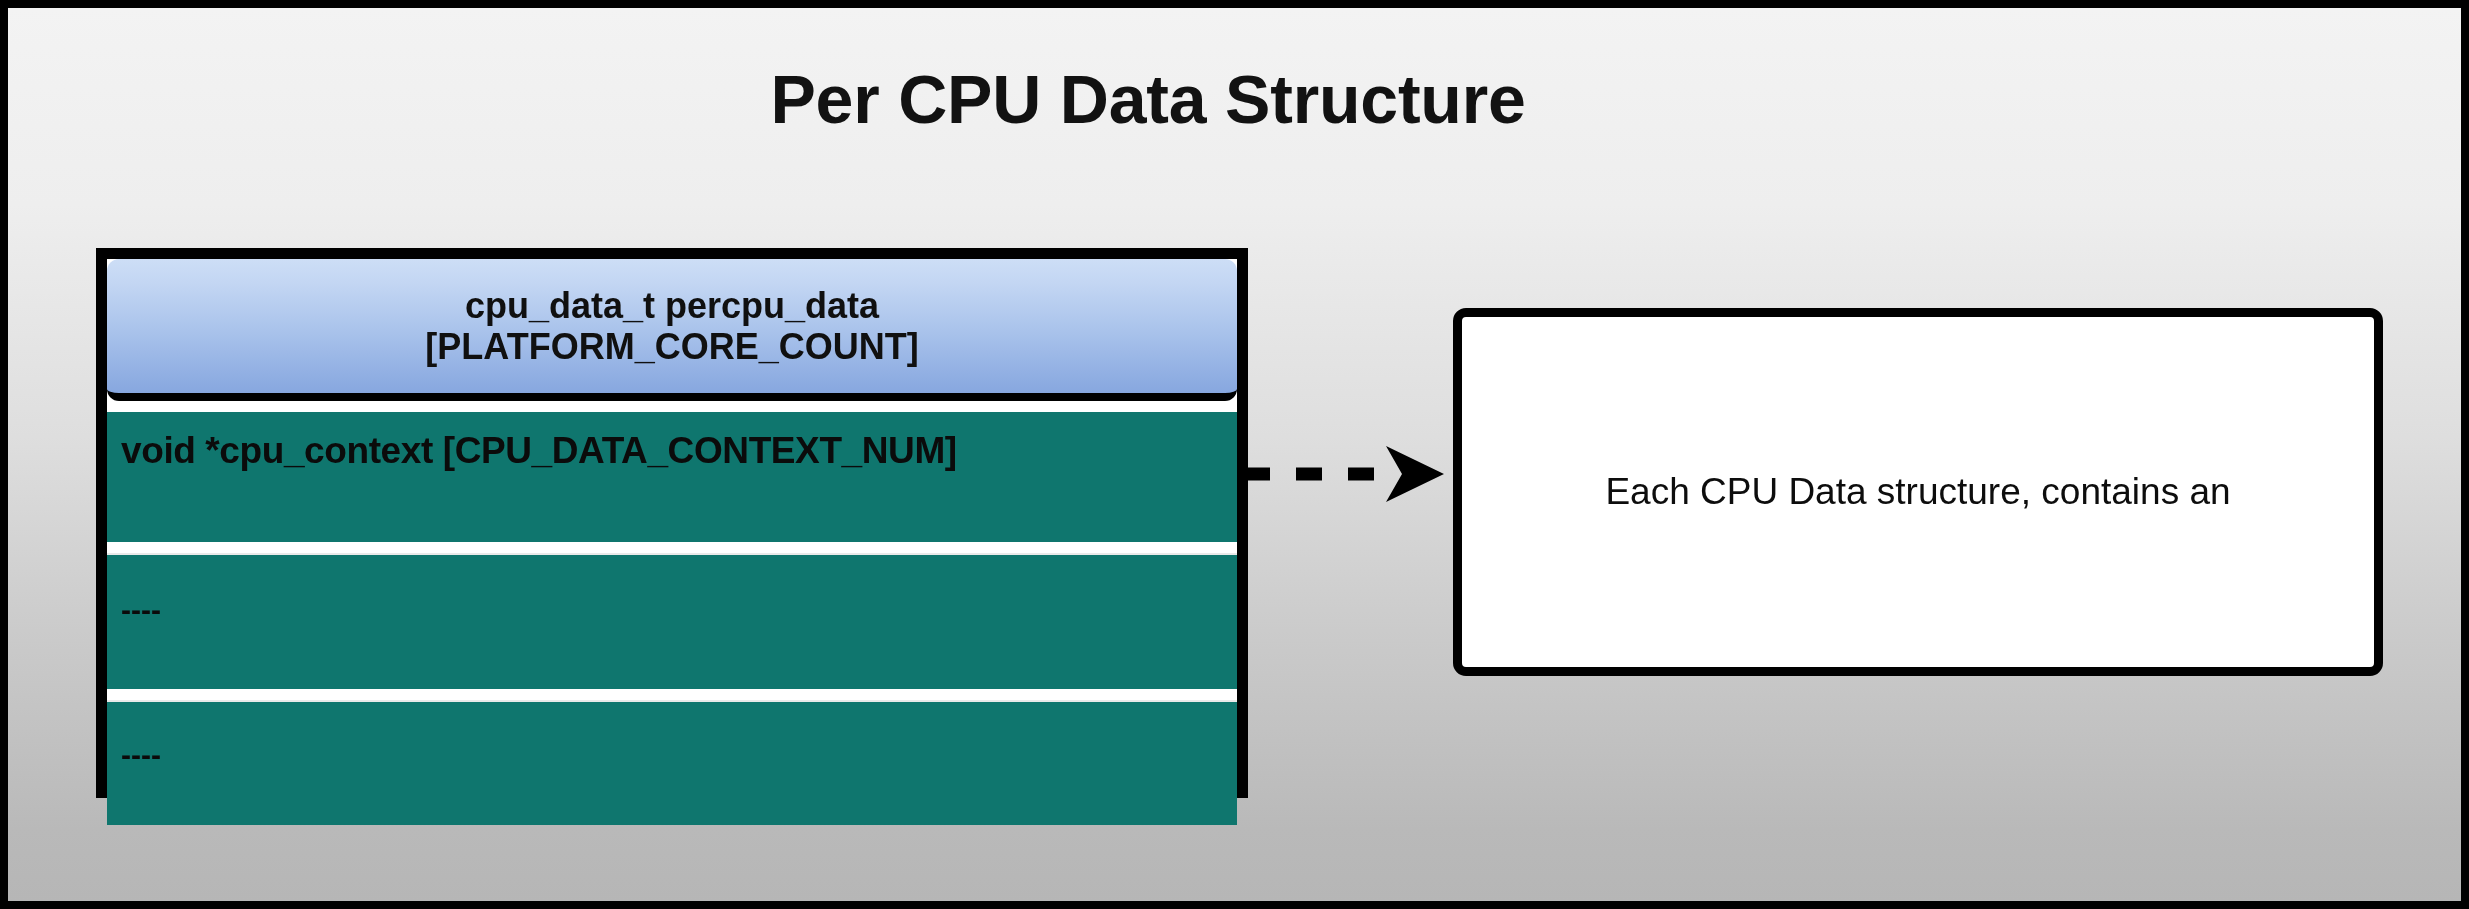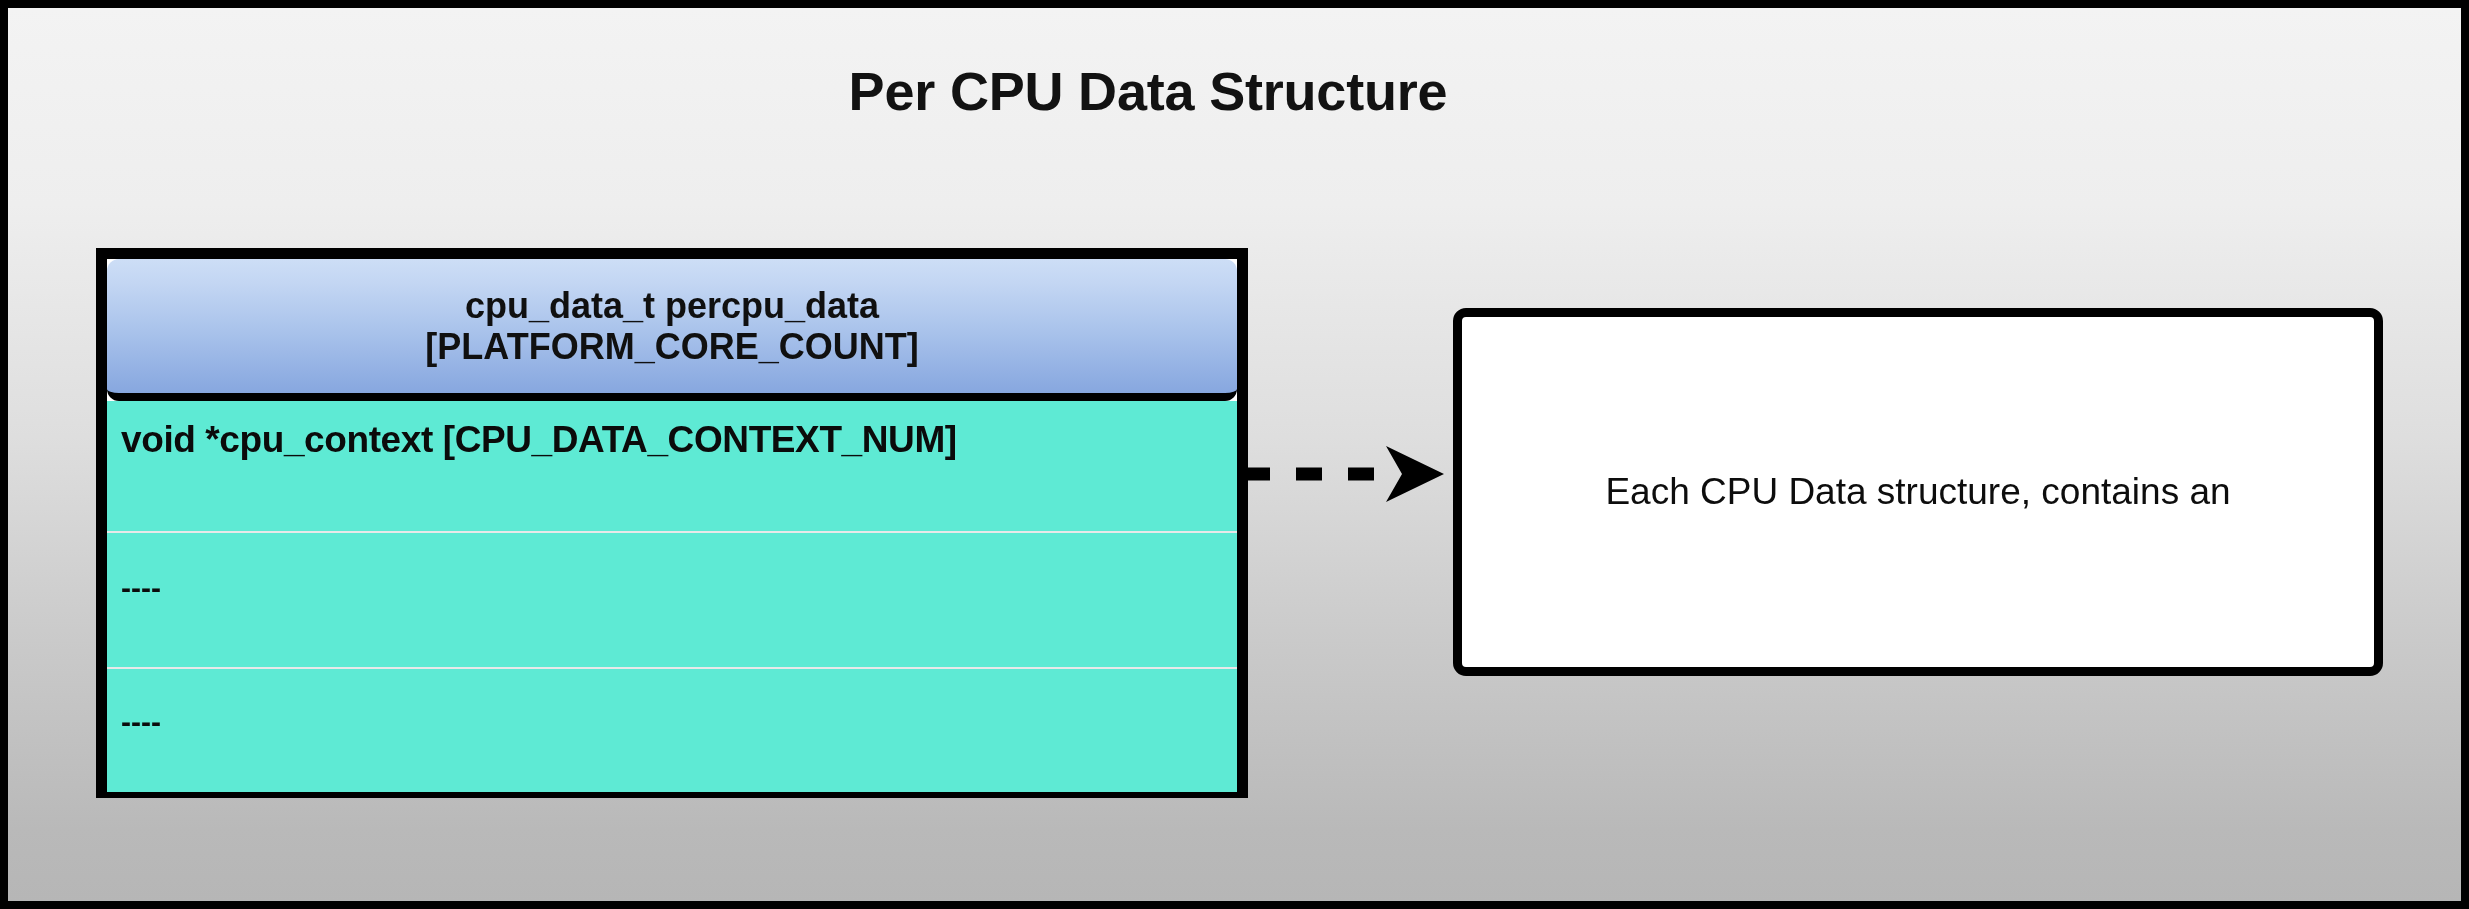--- a/index.html
+++ b/index.html
@@ -21,21 +21,21 @@
     background: linear-gradient(to bottom, #f3f3f3 0%, #eeeeee 22%, #dedede 48%, #c9c9c9 72%, #b9b9b9 92%, #b6b6b6 100%);
   }
 
   
   #diagram-title {
     position: absolute;
     left: 0;
     top: 52px;
     width: 2280px;
     text-align: center;
-    font-size: 54px;
+    font-size: 68px;
     font-weight: bold;
     color: #121212;
     letter-spacing: -0.2px;
     white-space: nowrap;
     font-family: "Liberation Sans", sans-serif;
   }
 
   
   #struct-table {
     position: absolute;
@@ -68,23 +68,24 @@
     font-size: 36px;
     font-weight: bold;
     color: #101010;
     white-space: nowrap;
     text-align: center;
   }
 
   .struct-row {
     position: relative;
     box-sizing: border-box;
-    background: #5eead4;
+    background: #0f766e;
     padding-left: 14px;
     overflow: hidden;
+    margin-top: 11px;
   }
   .struct-row.first-row {
     height: 130px;
     padding-top: 18px;
   }
   .struct-row.dash-row-a {
     height: 136px;
     border-top: 2px solid #e9e9e9;
     padding-top: 38px;
   }

